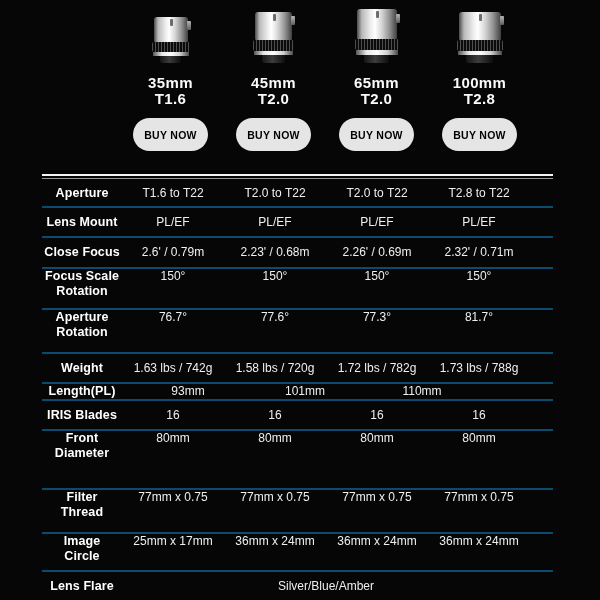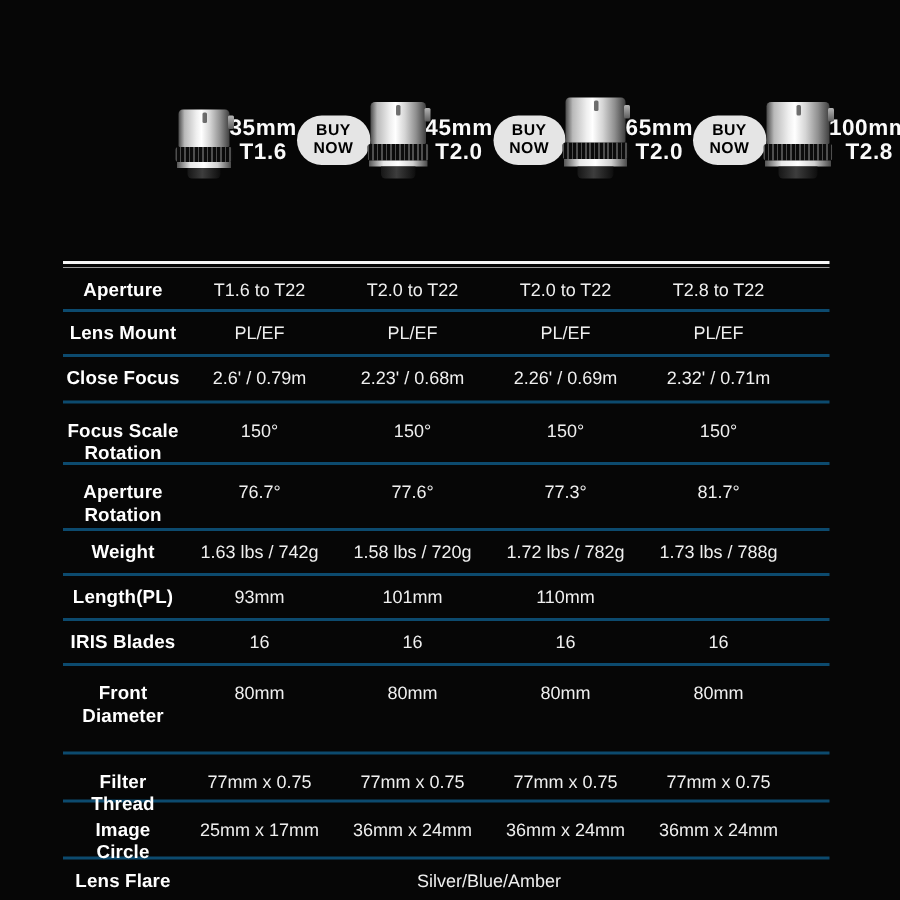--- a/index.html
+++ b/index.html
@@ -9,21 +9,21 @@
     font-family:"Liberation Sans", sans-serif;
     color:#f2f2f2;
     overflow:hidden;
     position:relative;
   }
   
   .header{
     position:absolute;left:119px;top:0;width:412px;height:175px;
     display:flex;
   }
-  .lens-col{flex:1;display:flex;flex-direction:row;align-items:center;}
+  .lens-col{flex:1;display:flex;flex-direction:column;align-items:center;}
   .lens-area{height:63px;display:flex;align-items:flex-end;justify-content:center;}
   .lens{position:relative;display:flex;flex-direction:column;align-items:center;}
   .lens-body{
     width:100%;height:55%;
     border-radius:3px 3px 1px 1px;
     background:linear-gradient(90deg,#4a4a4a 0%,#b9b9b9 12%,#efefef 35%,#ffffff 45%,#d5d5d5 62%,#8f8f8f 82%,#3f3f3f 100%);
     position:relative;
   }
   .lens-body::before{
     content:"";position:absolute;left:48%;top:2px;width:3px;height:7px;
@@ -64,31 +64,31 @@
   
   .spec-table{position:absolute;left:42px;top:174px;width:511px;}
   .top-line{
     height:6px;
     background:linear-gradient(#f5f5f5 0 2px,transparent 2px 4px,#999 4px 5px,transparent 5px);
   }
   .spec-row{
     display:flex;box-sizing:border-box;align-items:center;
   }
   .spec-row + .spec-row{border-top:2px solid #0c4a6e;}
-  .spec-row.tall{align-items:flex-start;padding-top:11px;}
+  .spec-row.tall{align-items:flex-start;padding-top:0;}
   .spec-row:nth-of-type(1){height:26px;}
   .spec-row:nth-of-type(2){height:30px;}
   .spec-row:nth-of-type(3){height:31px;}
   .spec-row:nth-of-type(4){height:41px;}
   .spec-row:nth-of-type(5){height:44px;}
   .spec-row:nth-of-type(6){height:30px;}
-  .spec-row:nth-of-type(7){height:30px;}
+  .spec-row:nth-of-type(7){height:17px;gap:15px;}
   .spec-row:nth-of-type(8){height:30px;}
   .spec-row:nth-of-type(9){height:59px;}
-  .spec-row:nth-of-type(10){height:32px;}
+  .spec-row:nth-of-type(10){height:44px;}
   .spec-row:nth-of-type(11){height:38px;}
   .spec-row:nth-of-type(12){height:30px;}
   .spec-label{
     width:80px;flex:0 0 80px;
     font-size:12.5px;font-weight:700;letter-spacing:.1px;color:#fff;
     line-height:15px;white-space:nowrap;text-align:center;
   }
   .spec-cell{
     flex:0 0 102px;width:102px;text-align:center;
     font-size:12px;color:#efefef;line-height:15px;white-space:nowrap;

